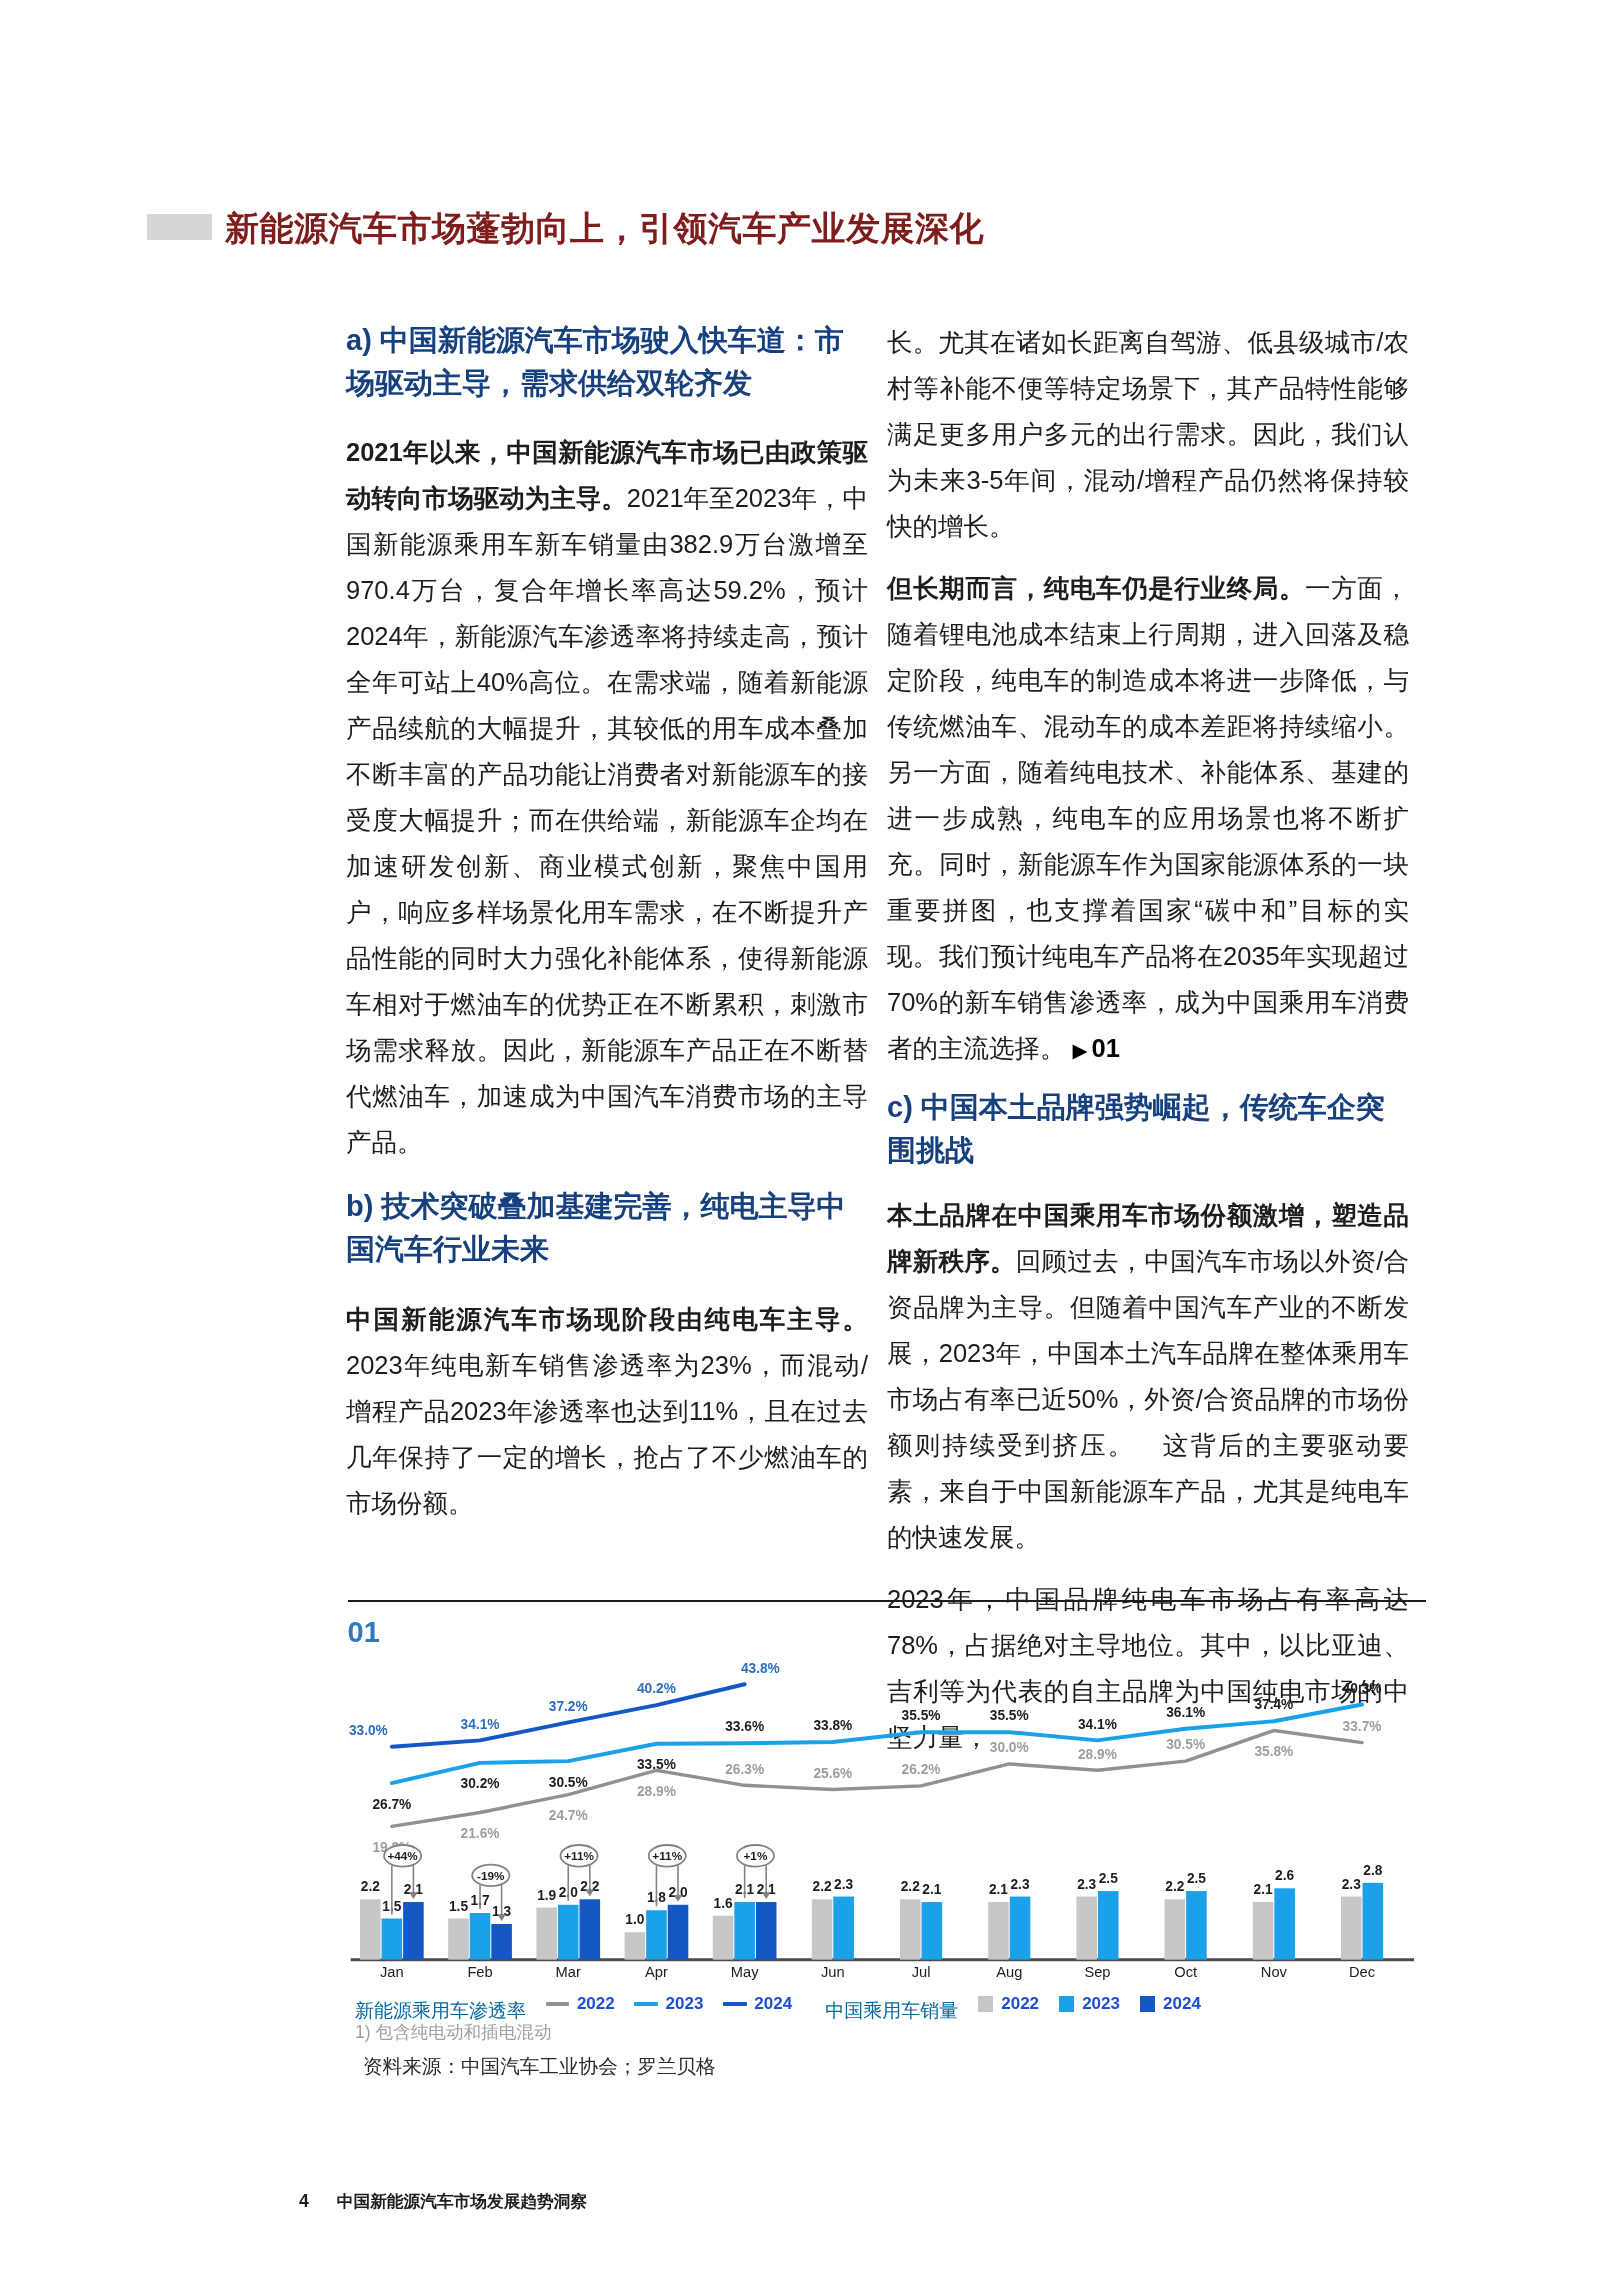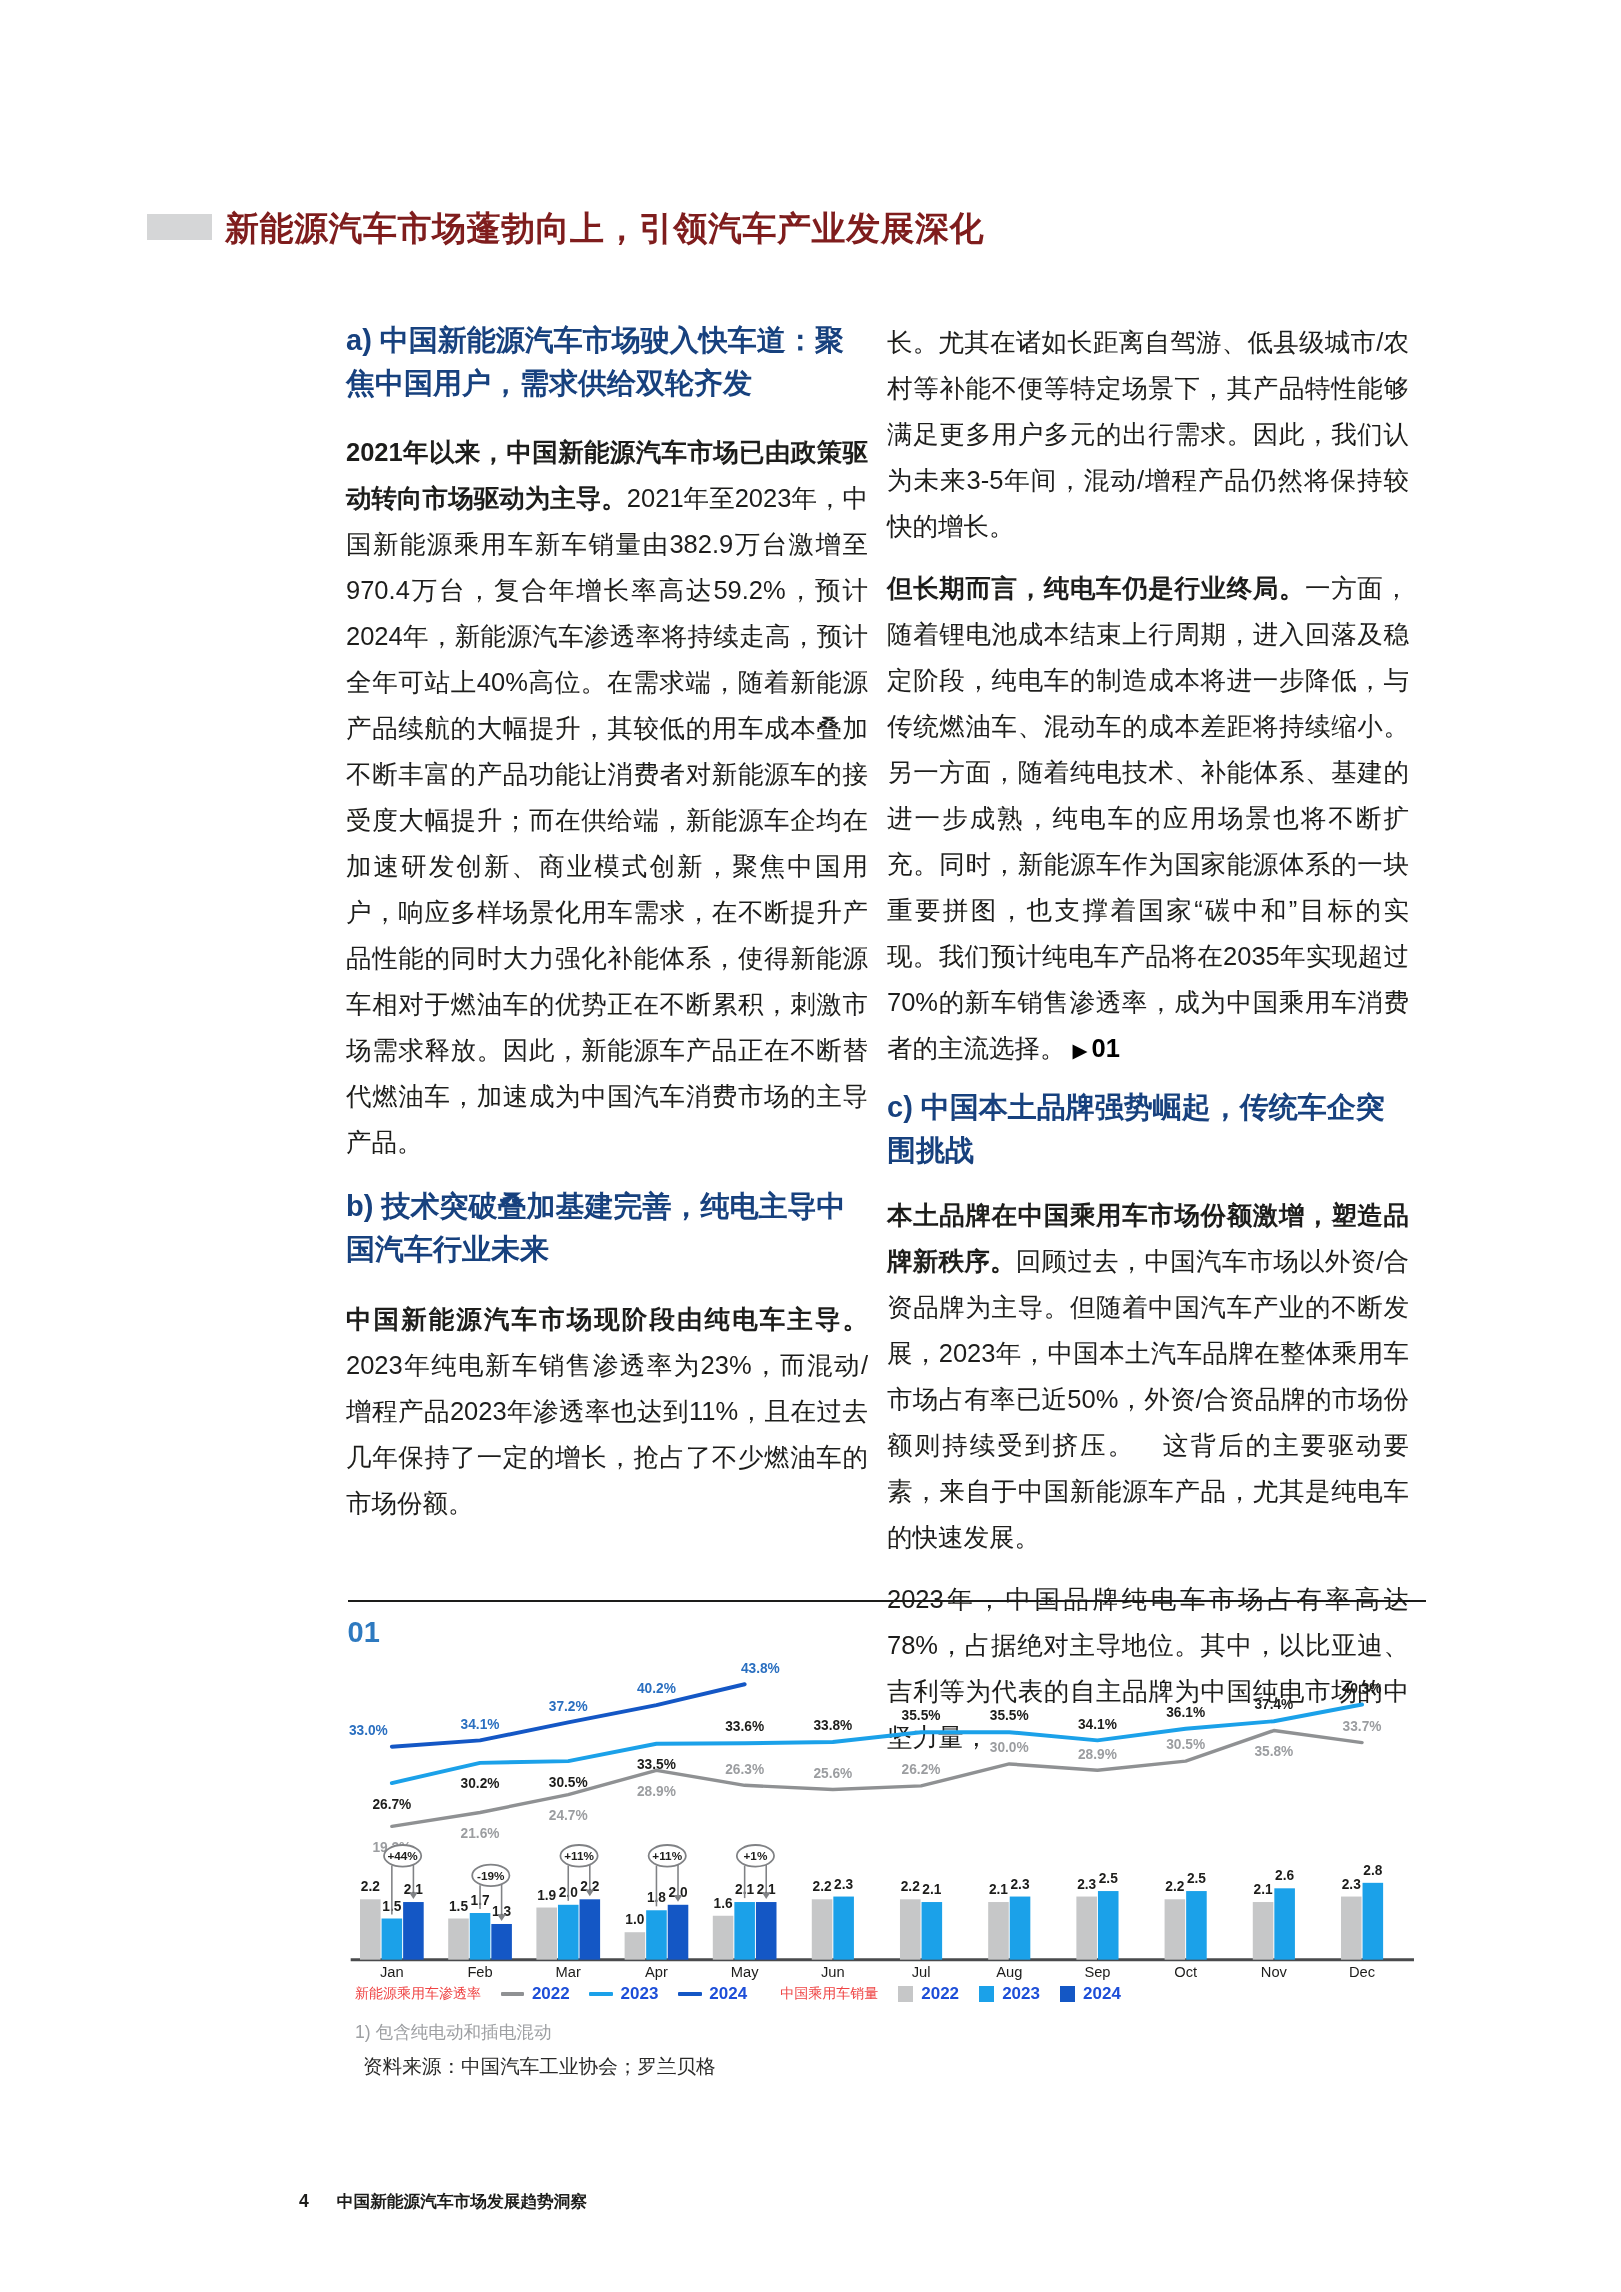--- a/index.html
+++ b/index.html
@@ -27,41 +27,41 @@
   .chart-rule{position:absolute;left:24.5px;top:0;width:1078px;height:2px;background:#1d1d1b;}
   .chart-head{position:absolute;left:24.5px;top:15.7px;width:1078px;display:flex;align-items:baseline;}
   .fignum{color:#2e7ac0;font-weight:700;font-size:29px;margin-right:71px;}
   .figtitle{color:#1d1d1b;font-weight:700;font-size:29px;}
   .chart svg{position:absolute;left:0;top:0;}
   .barlab{font-size:14px;font-weight:700;fill:#1d1d1b;font-family:"Liberation Sans",sans-serif;}
   .llab{font-size:14px;font-weight:700;font-family:"Liberation Sans",sans-serif;}
   .month{font-size:15px;fill:#1d1d1b;font-family:"Liberation Sans",sans-serif;}
   .bub{font-size:12px;font-weight:700;fill:#1d1d1b;font-family:"Liberation Sans",sans-serif;}
   .legend{position:absolute;left:32px;top:384px;width:1068px;display:flex;align-items:center;}
-  .lg-label{color:#ef4444;font-size:14px;}
+  .lg-label{color:#0369a1;font-size:19px;margin-top:14px;}
   .lg-label.second{margin-left:33px;}
   .lg-dash{display:inline-block;width:23.5px;height:3.9px;margin:0 7.8px 0 19.6px;border-radius:1px;}
   .lg-box{display:inline-block;width:15.7px;height:15.7px;margin:0 7.8px 0 19.6px;}
   .lg-year{font-weight:700;font-size:17px;color:#1d4ed8;}
   .footnote{position:absolute;left:32px;top:420px;font-size:17.6px;color:#9d9fa2;}
   .source{position:absolute;left:40px;top:453px;font-size:19.6px;color:#2a2a29;}
   .page-footer{position:absolute;left:299px;top:2190px;display:flex;align-items:baseline;}
   .pageno{font-size:17.6px;font-weight:700;margin-right:28px;}
   .footer-label{font-size:16.7px;font-weight:700;}
 </style>
 </head>
 <body>
 
 <div class="page">
 
   <div class="kicker"></div>
   <h1 class="page-title">新能源汽车市场蓬勃向上，引领汽车产业发展深化</h1>
 
   <div class="col col-left">
-    <h2>a) 中国新能源汽车市场驶入快车道：聚焦中国用户，需求供给双轮齐发</h2>
+    <h2>a) 中国新能源汽车市场驶入快车道：市场驱动主导，需求供给双轮齐发</h2>
     <p class="mt-p1"><strong>2021年以来，中国新能源汽车市场已由政策驱动转向市场驱动为主导。</strong><span>2021年至2023年，中国新能源乘用车新车销量由382.9万台激增至970.4万台，复合年增长率高达59.2%，预计2024年，新能源汽车渗透率将持续走高，预计全年可站上40%高位。在需求端，随着新能源产品续航的大幅提升，其较低的用车成本叠加不断丰富的产品功能让消费者对新能源车的接受度大幅提升；而在供给端，新能源车企均在加速研发创新、商业模式创新，聚焦中国用户，响应多样场景化用车需求，在不断提升产品性能的同时大力强化补能体系，使得新能源车相对于燃油车的优势正在不断累积，刺激市场需求释放。因此，新能源车产品正在不断替代燃油车，加速成为中国汽车消费市场的主导产品。</span></p>
     <h2 class="mt-hb">b) 技术突破叠加基建完善，纯电主导中国汽车行业未来</h2>
     <p class="mt-p2"><strong>中国新能源汽车市场现阶段由纯电车主导。</strong><span>2023年纯电新车销售渗透率为23%，而混动/增程产品2023年渗透率也达到11%，且在过去几年保持了一定的增长，抢占了不少燃油车的市场份额。</span></p>
   </div>
 
   <div class="col col-right">
     <p>长。尤其在诸如长距离自驾游、低县级城市/农村等补能不便等特定场景下，其产品特性能够满足更多用户多元的出行需求。因此，我们认为未来3-5年间，混动/增程产品仍然将保持较快的增长。</p>
     <p class="mt-r2"><strong>但长期而言，纯电车仍是行业终局。</strong><span>一方面，随着锂电池成本结束上行周期，进入回落及稳定阶段，纯电车的制造成本将进一步降低，与传统燃油车、混动车的成本差距将持续缩小。另一方面，随着纯电技术、补能体系、基建的进一步成熟，纯电车的应用场景也将不断扩充。同时，新能源车作为国家能源体系的一块重要拼图，也支撑着国家“碳中和”目标的实现。我们预计纯电车产品将在2035年实现超过70%的新车销售渗透率，成为中国乘用车消费者的主流选择。</span> <span class="figref"><span class="tri">▶</span><span>01</span></span></p>
     <h2 class="mt-hc">c) 中国本土品牌强势崛起，传统车企突围挑战</h2>
     <p class="mt-r3"><strong>本土品牌在中国乘用车市场份额激增，塑造品牌新秩序。</strong><span>回顾过去，中国汽车市场以外资/合资品牌为主导。但随着中国汽车产业的不断发展，2023年，中国本土汽车品牌在整体乘用车市场占有率已近50%，外资/合资品牌的市场份额则持续受到挤压。　这背后的主要驱动要素，来自于中国新能源车产品，尤其是纯电车的快速发展。</span></p>

